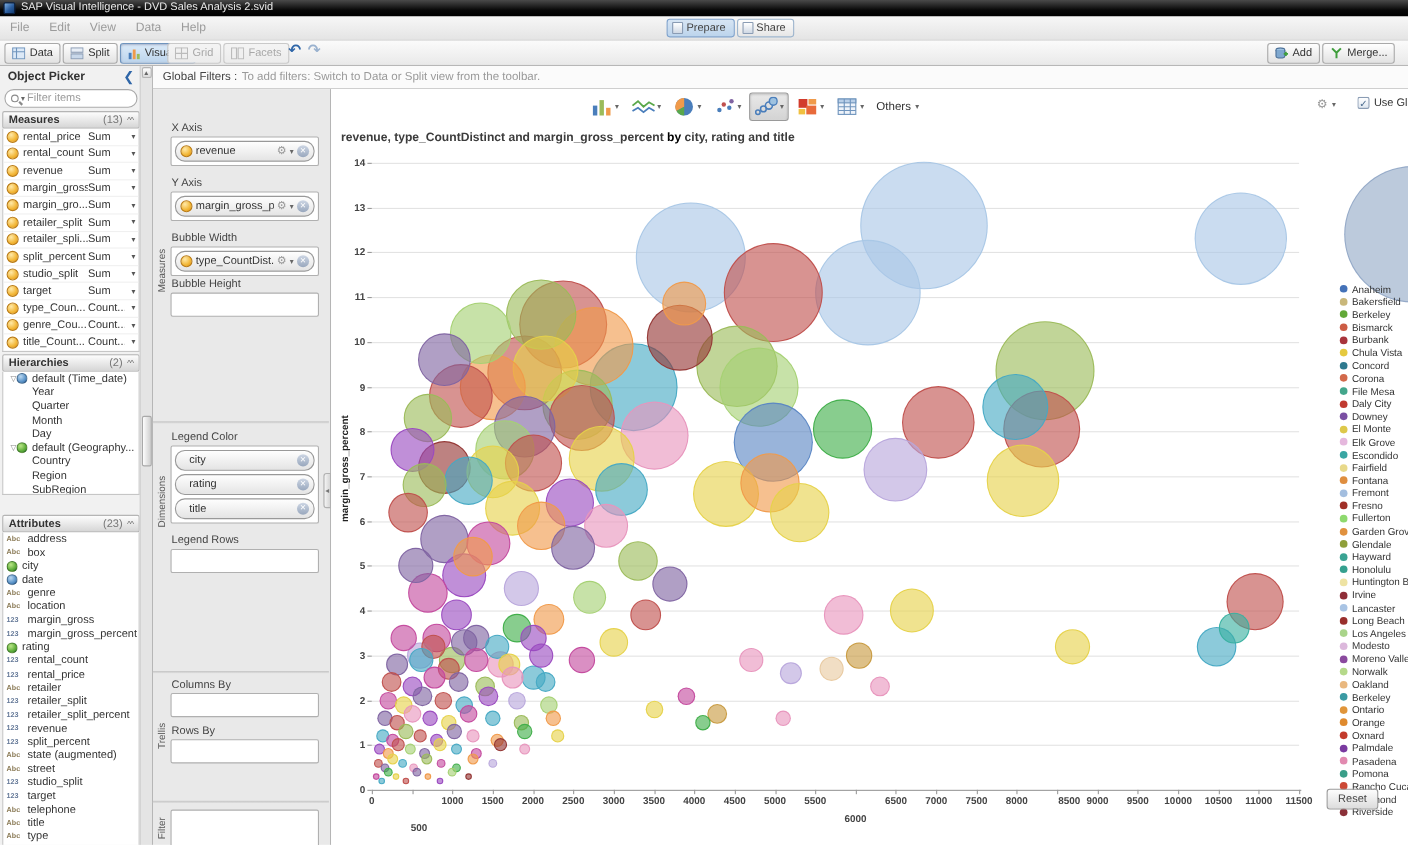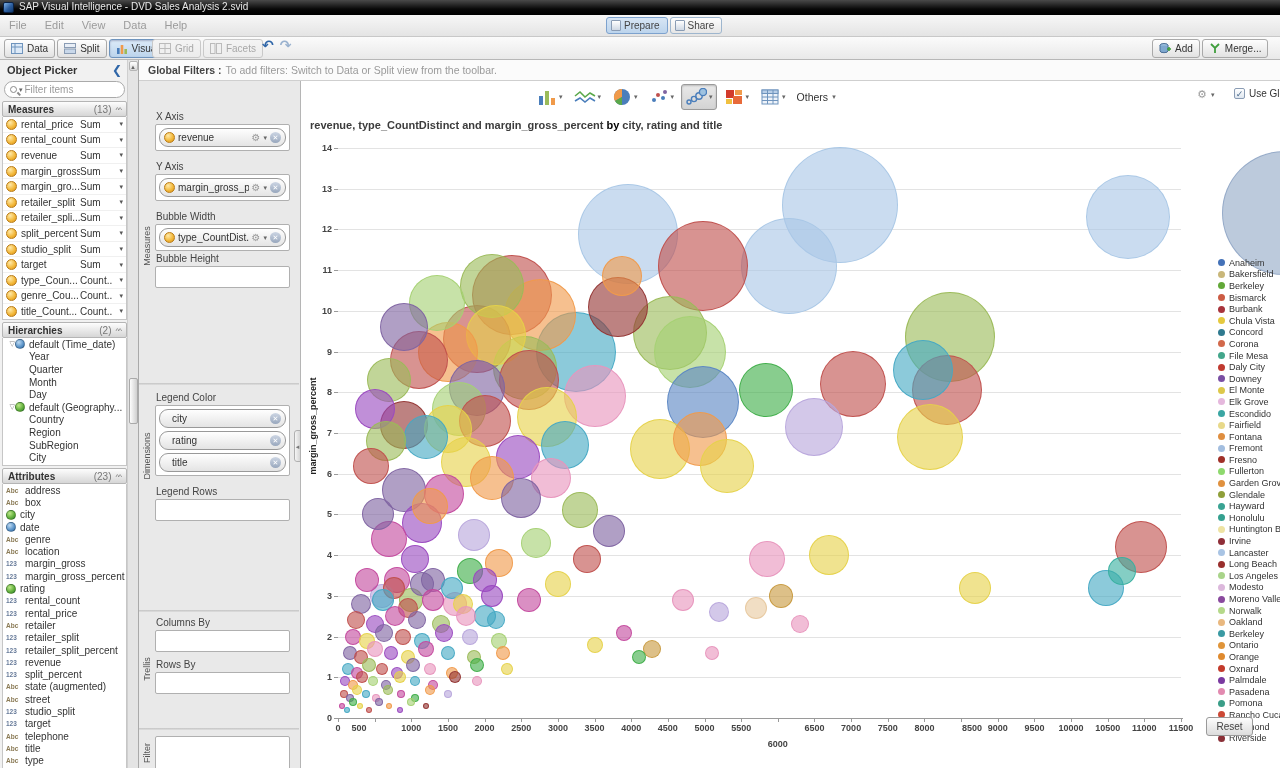--- a/index.html
+++ b/index.html
@@ -80,21 +80,21 @@
   .token:last-child{margin-bottom:0;}
   .token .txt{flex:1;font-size:10px;white-space:nowrap;overflow:hidden;}
   .gear{color:#9a9a9a;font-size:10px;line-height:10px;}
   .closer{width:11px;height:11px;border-radius:50%;background:linear-gradient(#cdd6e4,#98a7bd);
     color:#fff;font-size:7px;line-height:11px;text-align:center;flex:0 0 11px;}
   #collapse-handle{position:absolute;left:155px;top:349px;width:7px;height:32px;background:linear-gradient(90deg,#f5f5f5,#d5d5d5);
     border:1px solid #b0b0b0;border-radius:3px 0 0 3px;font-size:7px;color:#777;text-align:center;line-height:32px;}
   
   #global-filters{position:absolute;left:139px;top:60px;width:1141px;height:21px;background:#fbfbfb;
     border-bottom:1px solid #cfcfcf;display:flex;align-items:center;padding-left:9px;gap:4px;}
-  #gf-label{font-weight:bold;color:#444;font-size:10.5px;}
+  #gf-label{font-weight:normal;color:#444;font-size:10.5px;}
   #gf-hint{color:#9a9a9a;font-size:10.5px;}
   
   #chart-pane{position:absolute;left:301px;top:81px;width:979px;height:687px;background:#fff;}
   #chart-type-bar{position:absolute;left:0;top:0;width:979px;height:31px;background:#fff;}
   #type-group{position:absolute;left:232px;top:3px;display:flex;align-items:center;gap:3px;}
   .type-btn{display:flex;align-items:center;gap:2px;padding:3px 3px;border:1px solid transparent;border-radius:3px;}
   .type-btn.selected{background:linear-gradient(#e9e9e9,#d3d3d3);border-color:#9a9a9a;box-shadow:inset 0 1px 2px rgba(0,0,0,.2);}
   .type-btn svg{display:block;}
   #others-btn{font-size:10.5px;color:#333;padding:4px 4px;display:flex;gap:4px;align-items:center;}
   #chart-settings{position:absolute;left:896px;top:7px;display:flex;align-items:center;gap:4px;color:#9a9a9a;}
@@ -305,21 +305,21 @@
         <span class="m-agg">Count...</span>
         <span class="m-caret">▾</span>
       </div>
     </div>
 
   <div class="sec-header" style="top:262px;">
     <span class="t">Hierarchies</span>
     <span class="c">(2)</span>
     <span class="coll">^^</span>
   </div>
-  <div class="panel-list" id="hierarchies-list" style="top:278px;height:128px;text-align:right;">
+  <div class="panel-list" id="hierarchies-list" style="top:278px;height:112px;text-align:right;">
       <div class="h-row">
         <span class="h-exp">▽</span>
         <span class="globe time"></span>
         <span>default (Time_date)</span>
       </div>
       <div class="h-row h-child">Year</div>
       <div class="h-row h-child">Quarter</div>
       <div class="h-row h-child">Month</div>
       <div class="h-row h-child">Day</div>
       <div class="h-row">
@@ -660,21 +660,21 @@
       <div class="gridline" style="top: 40.7143px;"></div>
       <div class="ytick-dash" style="top: 40.7143px;"></div>
       <div class="ytick" style="top: 35.7143px;">13</div>
       <div class="gridline" style="top: 0px;"></div>
       <div class="ytick-dash" style="top: 0px;"></div>
       <div class="ytick" style="top: -5px;">14</div>
       <div class="x-axis-line"></div>
       <div class="xtick-dash" style="left: 0px;"></div>
       <div class="xtick" style="left: 0px;">0</div>
       <div class="xtick-dash" style="left: 36.6522px;"></div>
-      <div class="xtick" style="left: 21px;">500</div>
+      <div class="xtick" style="left: 43px; margin-top: 24px;">500</div>
       <div class="xtick-dash" style="left: 73.3043px;"></div>
       <div class="xtick" style="left: 73.3043px;">1000</div>
       <div class="xtick-dash" style="left: 109.957px;"></div>
       <div class="xtick" style="left: 109.957px;">1500</div>
       <div class="xtick-dash" style="left: 146.609px;"></div>
       <div class="xtick" style="left: 146.609px;">2000</div>
       <div class="xtick-dash" style="left: 183.261px;"></div>
       <div class="xtick" style="left: 183.261px;">2500</div>
       <div class="xtick-dash" style="left: 219.913px;"></div>
       <div class="xtick" style="left: 219.913px;">3000</div>

